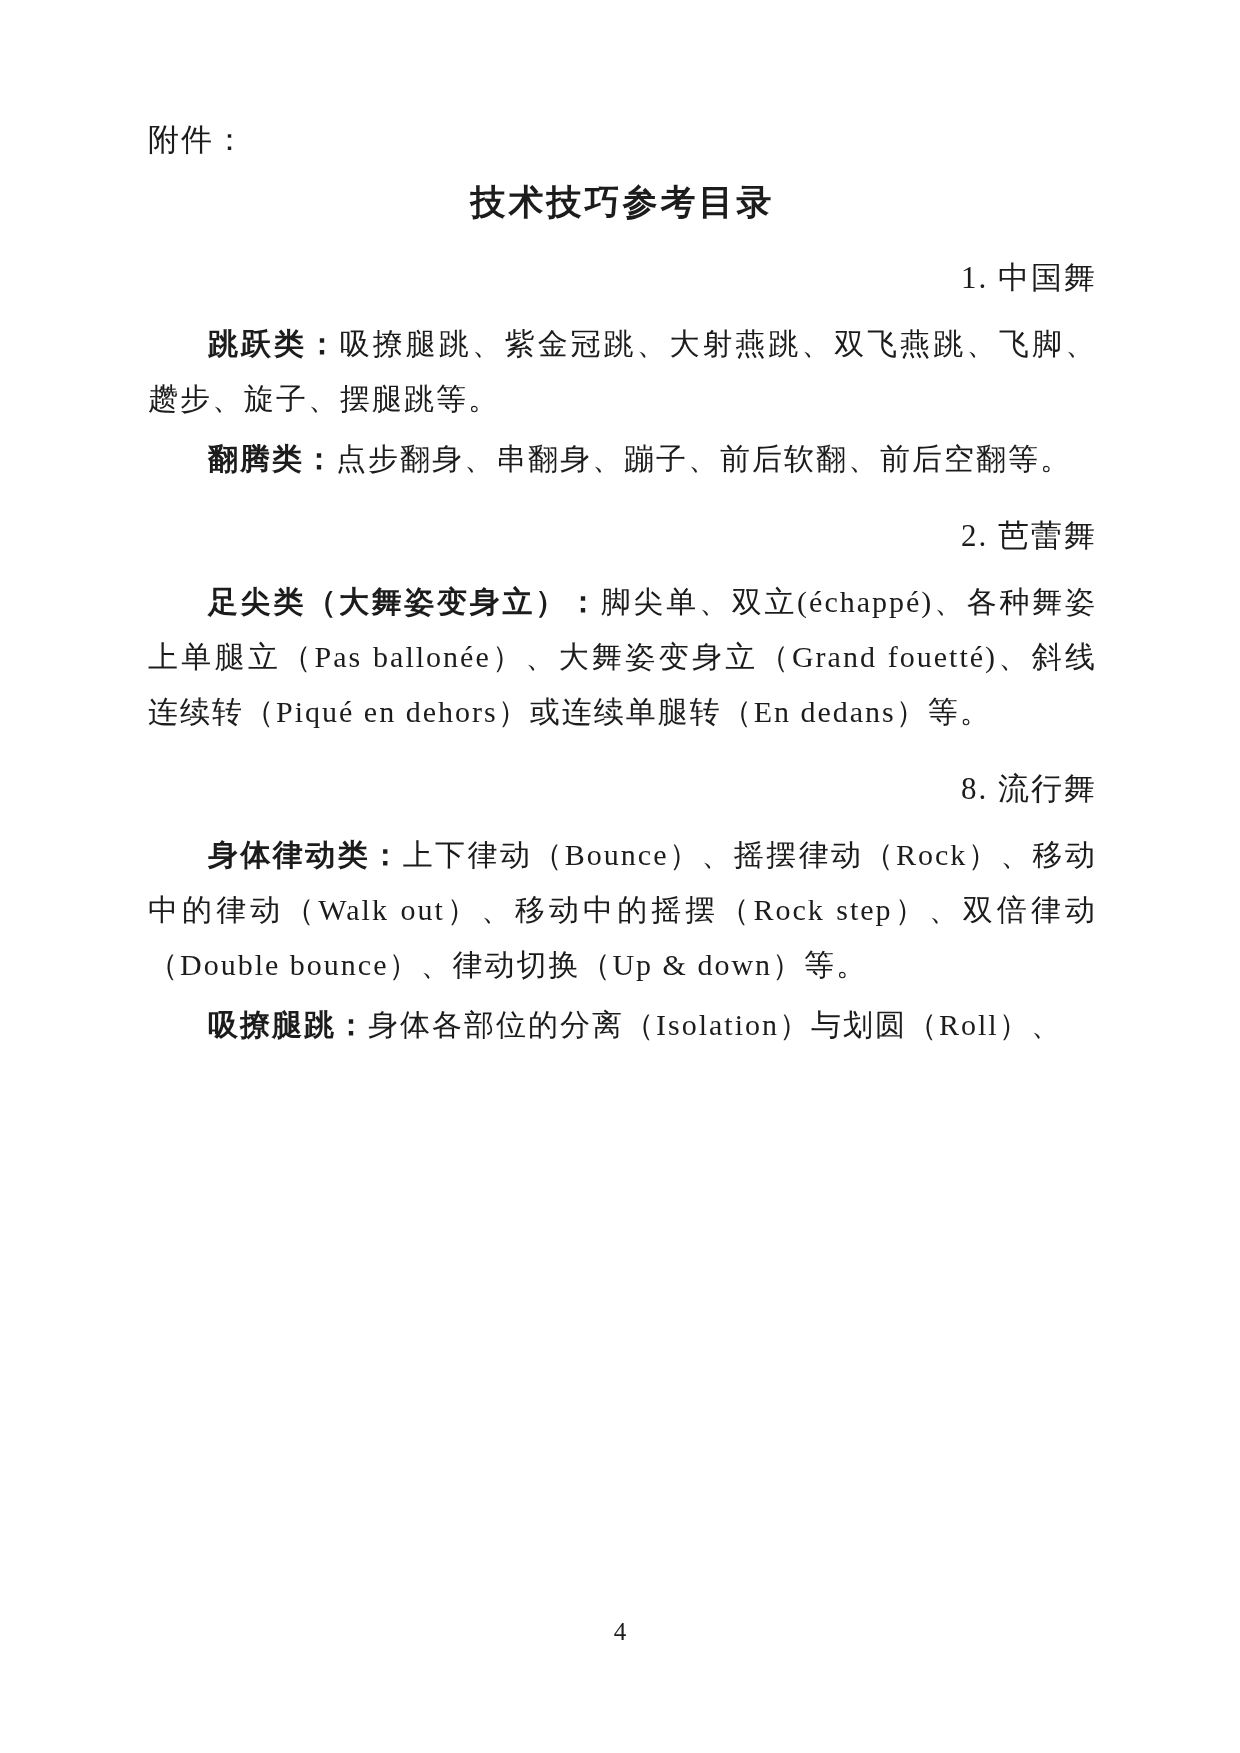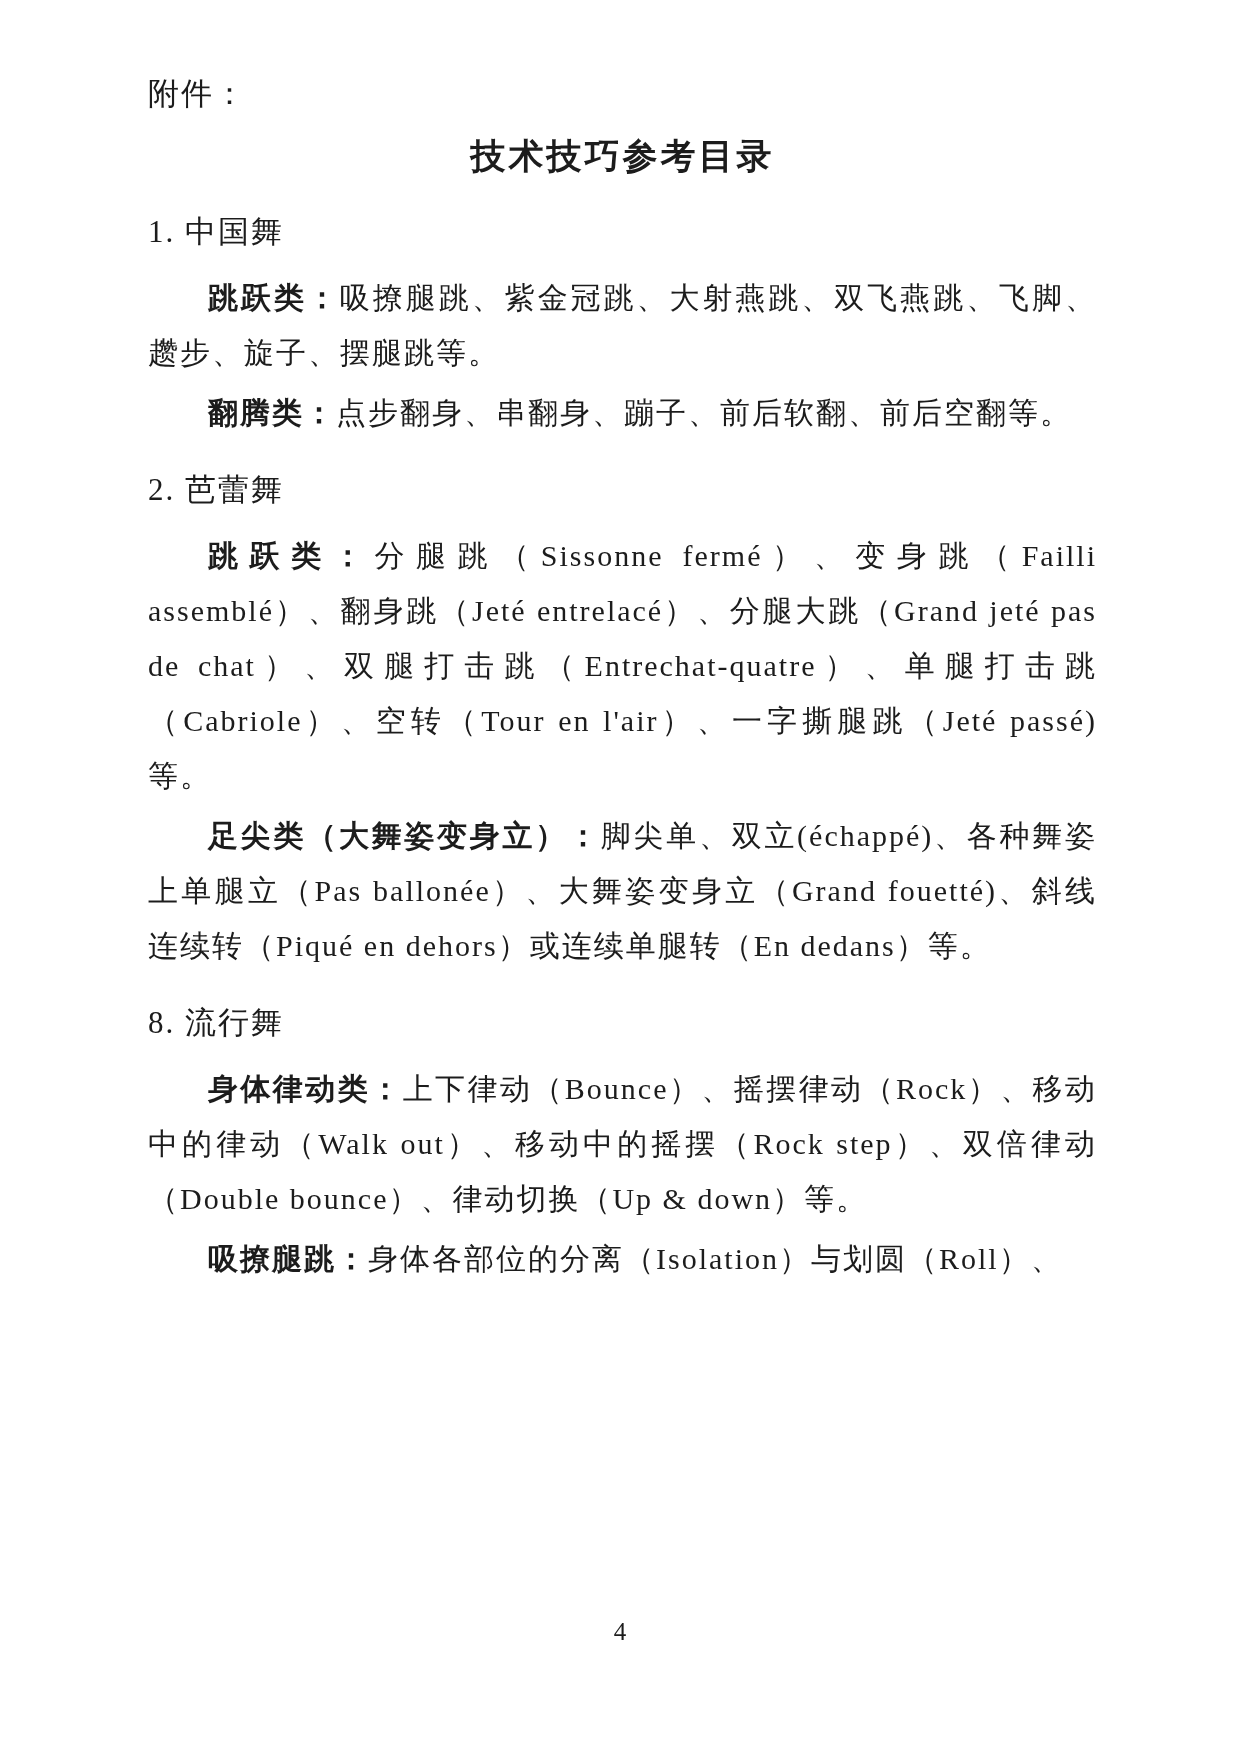--- a/index.html
+++ b/index.html
@@ -5,21 +5,21 @@
   html, body { margin: 0; padding: 0; background: #ffffff; }
   .page {
     position: relative;
     width: 1240px;
     height: 1753px;
     margin: 0 auto;
     background: #ffffff;
     color: #1c1c1c;
     font-family: "Liberation Serif", "DejaVu Serif", serif;
     box-sizing: border-box;
-    padding: 72px 143px 0 148px;
+    padding: 118px 143px 0 148px;
     overflow: hidden;
   }
   .attachment {
     font-size: 31px;
     line-height: 44px;
     margin: 0 0 16px 0;
     letter-spacing: 2px;
   }
   .doc-title {
     font-size: 35px;
@@ -29,20 +29,21 @@
     letter-spacing: 3px;
     line-height: 50px;
   }
   .section { margin: 0; }
   .section-heading {
     font-size: 31px;
     font-weight: normal;
     margin: 26px 0 14px 0;
     line-height: 48px;
     letter-spacing: 2px;
+    text-align: right;
   }
   .para {
     font-size: 30px;
     line-height: 55px;
     margin: 0 0 5px 0;
     text-align: justify;
     text-indent: 2em;
     letter-spacing: 2px;
     word-break: break-word;
   }
@@ -68,21 +69,20 @@
   <h1 class="doc-title">技术技巧参考目录</h1>
 
   <div class="section">
     <h2 class="section-heading">1. 中国舞</h2>
     <p class="para"><span class="plabel">跳跃类：</span><span>吸撩腿跳、紫金冠跳、大射燕跳、双飞燕跳、飞脚、趱步、旋子、摆腿跳等。</span></p>
     <p class="para"><span class="plabel">翻腾类：</span><span>点步翻身、串翻身、蹦子、前后软翻、前后空翻等。</span></p>
   </div>
 
   <div class="section">
     <h2 class="section-heading">2. 芭蕾舞</h2>
-    <p class="para"><span class="plabel">跳跃类：</span><span>分腿跳（Sissonne fermé）、变身跳（Failli assemblé）、翻身跳（Jeté entrelacé）、分腿大跳（Grand jeté pas de chat）、双腿打击跳（Entrechat-quatre）、单腿打击跳（Cabriole）、空转（Tour en l'air）、一字撕腿跳（Jeté passé)等。</span></p>
     <p class="para"><span class="plabel">足尖类（大舞姿变身立）：</span><span>脚尖单、双立(échappé)、各种舞姿上单腿立（Pas ballonée）、大舞姿变身立（Grand fouetté)、斜线连续转（Piqué en dehors）或连续单腿转（En dedans）等。</span></p>
   </div>
 
   <div class="section">
     <h2 class="section-heading">8. 流行舞</h2>
     <p class="para"><span class="plabel">身体律动类：</span><span>上下律动（Bounce）、摇摆律动（Rock）、移动中的律动（Walk out）、移动中的摇摆（Rock step）、双倍律动（Double bounce）、律动切换（Up &amp; down）等。</span></p>
     <p class="para"><span class="plabel">吸撩腿跳：</span><span>身体各部位的分离（Isolation）与划圆（Roll）、</span></p>
   </div>
 
   <div class="page-number">4</div>

